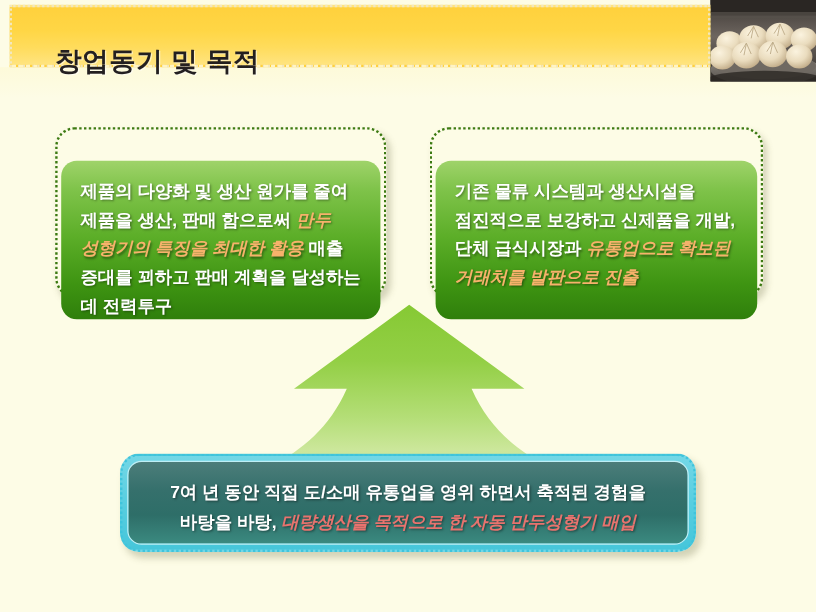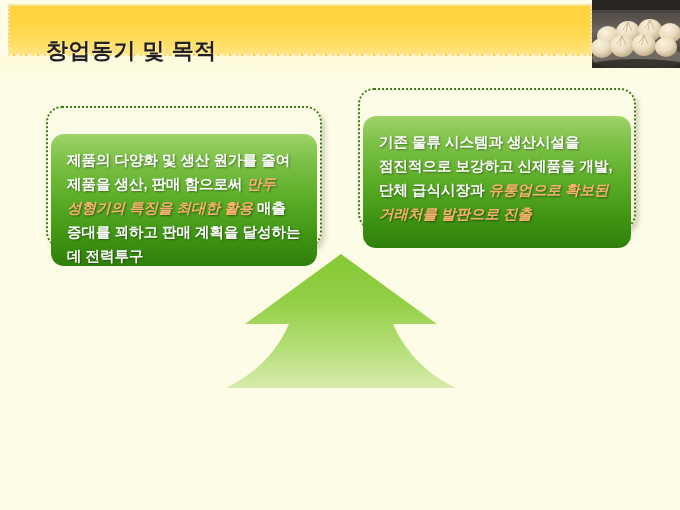--- a/index.html
+++ b/index.html
@@ -106,21 +106,21 @@
     width: 100%;
     height: 100%;
     border-radius: 13px;
     background: linear-gradient(to bottom, #9FD36A 0%, #7FC34A 18%, #5CAE28 48%, #3E9412 78%, #2F7F0B 100%);
     box-sizing: border-box;
     padding: 14px 16px 10px 16px;
     overflow: hidden;
     margin-top: 23px;
   }
   #box-left  { left: 46px;  top: 106px; width: 276px; height: 142px; }
-  #box-right { left: 358px; top: 88px; width: 278px; height: 142px; }
+  #box-right { left: 358px; top: 106px; width: 278px; height: 142px; }
 
   .gtext {
     font-size: 14.5px;
     line-height: 24px;
     font-weight: bold;
     color: #FFFFFF;
     text-shadow: 1px 1px 2px rgba(0,0,0,0.40);
     word-break: keep-all;
   }
   .hl-orange {
@@ -259,14 +259,21 @@
   </div>
 
   <div class="gbox" id="box-right">
     <div class="gbox-inner">
       <div class="gtext">
         <span>기존 물류 시스템과 생산시설을 점진적으로 보강하고 신제품을 개발, 단체 급식시장과 </span><span class="hl-orange">유통업으로 확보된 거래처를 발판으로 진출</span>
       </div>
     </div>
   </div>
 
+  <div id="box-bottom">
+    <div class="cbox-inner">
+      <div class="ctext">
+        <span>7여 년 동안 직접 도/소매 유통업을 영위 하면서 축적된 경험을 바탕을 바탕, </span><span class="hl-red">대량생산을 목적으로 한 자동 만두성형기 매입</span>
+      </div>
+    </div>
+  </div>
 
 </div>
 
 </body></html>

